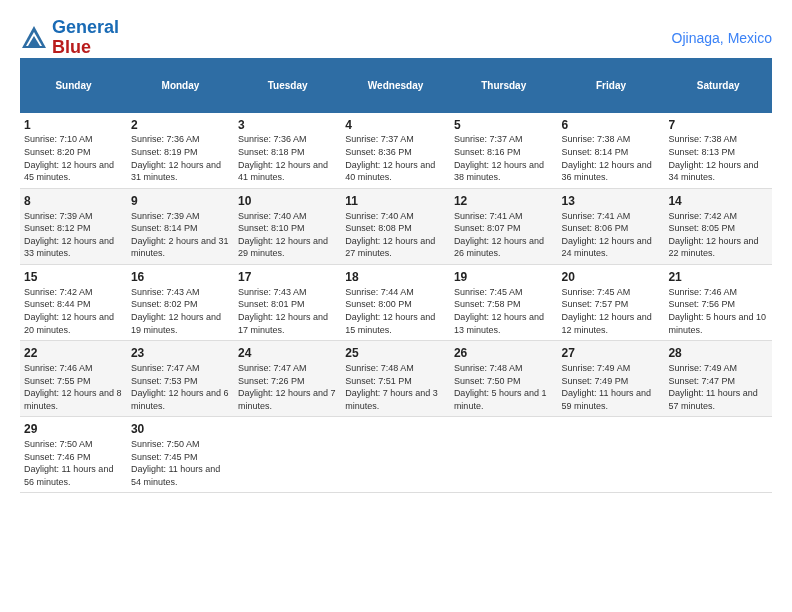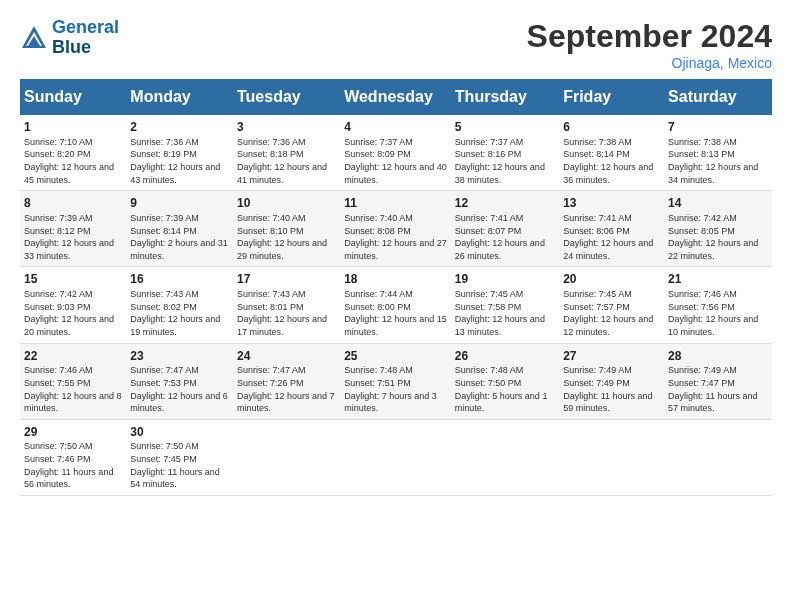--- a/index.html
+++ b/index.html
@@ -12,22 +12,21 @@
     }
     .page {
       width: 792px;
       height: 612px;
       padding: 18px 20px 10px 20px;
       background: #fff;
     }
     .header {
       display: flex;
       justify-content: space-between;
-      align-items: flex-start;
-      margin-bottom: 8px;
+      align-items: center;
     }
     .logo {
       display: flex;
       align-items: center;
       gap: 4px;
     }
     .logo-text {
       font-size: 18px;
       font-weight: bold;
       color: #333;
@@ -55,23 +54,23 @@
     table {
       width: 100%;
       border-collapse: collapse;
       font-size: 9.5px;
     }
     thead tr {
       background: #2e6da4;
       color: #fff;
     }
     thead th {
-      padding: 9px 4px;
-      text-align: left;
-      font-size: 16px;
+      padding: 22px 4px;
+      text-align: center;
+      font-size: 10px;
       font-weight: bold;
     }
     tbody tr {
       border-bottom: 1px solid #ddd;
     }
     tbody tr:nth-child(odd) {
       background: #fff;
     }
     tbody tr:nth-child(even) {
       background: #f5f5f5;
@@ -100,25 +99,24 @@
 <div class="page">
   <div class="header">
     <div class="logo">
       <svg class="logo-icon" viewBox="0 0 28 28" xmlns="http://www.w3.org/2000/svg">
         <polygon points="14,2 26,24 2,24" fill="#2e6da4"></polygon>
         <polygon points="14,8 22,22 6,22" fill="#fff"></polygon>
         <polygon points="14,12 20,22 8,22" fill="#2e6da4"></polygon>
       </svg>
       <div class="logo-text">
         <div><span>General</span></div>
-        <div><span style="color:#0c4a6e">Blue</span></div>
+        <div><span style="color:#b91c1c">Blue</span></div>
       </div>
     </div>
     <div class="title-area">
-      <div class="month-title">September 2024</div>
       <div class="subtitle">Ojinaga, Mexico</div>
     </div>
   </div>
 
   <table>
     <thead>
       <tr>
 
       <th>Sunday</th>
           <th>Monday</th>
@@ -134,32 +132,32 @@
           <td>
             <span class="day-num">1</span>
             <span class="info">Sunrise: 7:10 AM</span>
             <span class="info">Sunset: 8:20 PM</span>
             <span class="info">Daylight: 12 hours and 45 minutes.</span>
           </td>
           <td>
             <span class="day-num">2</span>
             <span class="info">Sunrise: 7:36 AM</span>
             <span class="info">Sunset: 8:19 PM</span>
-            <span class="info">Daylight: 12 hours and 43 minutes.</span>
+            <span class="info">Daylight: 12 hours and 31 minutes.</span>
           </td>
           <td>
             <span class="day-num">3</span>
             <span class="info">Sunrise: 7:36 AM</span>
             <span class="info">Sunset: 8:18 PM</span>
             <span class="info">Daylight: 12 hours and 41 minutes.</span>
           </td>
           <td>
             <span class="day-num">4</span>
             <span class="info">Sunrise: 7:37 AM</span>
-            <span class="info">Sunset: 8:09 PM</span>
+            <span class="info">Sunset: 8:36 PM</span>
             <span class="info">Daylight: 12 hours and 40 minutes.</span>
           </td>
           <td>
             <span class="day-num">5</span>
             <span class="info">Sunrise: 7:37 AM</span>
             <span class="info">Sunset: 8:16 PM</span>
             <span class="info">Daylight: 12 hours and 38 minutes.</span>
           </td>
           <td>
             <span class="day-num">6</span>
@@ -215,21 +213,21 @@
             <span class="day-num">14</span>
             <span class="info">Sunrise: 7:42 AM</span>
             <span class="info">Sunset: 8:05 PM</span>
             <span class="info">Daylight: 12 hours and 22 minutes.</span>
           </td>
         </tr>
         <tr>
           <td>
             <span class="day-num">15</span>
             <span class="info">Sunrise: 7:42 AM</span>
-            <span class="info">Sunset: 9:03 PM</span>
+            <span class="info">Sunset: 8:44 PM</span>
             <span class="info">Daylight: 12 hours and 20 minutes.</span>
           </td>
           <td>
             <span class="day-num">16</span>
             <span class="info">Sunrise: 7:43 AM</span>
             <span class="info">Sunset: 8:02 PM</span>
             <span class="info">Daylight: 12 hours and 19 minutes.</span>
           </td>
           <td>
             <span class="day-num">17</span>
@@ -252,21 +250,21 @@
           <td>
             <span class="day-num">20</span>
             <span class="info">Sunrise: 7:45 AM</span>
             <span class="info">Sunset: 7:57 PM</span>
             <span class="info">Daylight: 12 hours and 12 minutes.</span>
           </td>
           <td>
             <span class="day-num">21</span>
             <span class="info">Sunrise: 7:46 AM</span>
             <span class="info">Sunset: 7:56 PM</span>
-            <span class="info">Daylight: 12 hours and 10 minutes.</span>
+            <span class="info">Daylight: 5 hours and 10 minutes.</span>
           </td>
         </tr>
         <tr>
           <td>
             <span class="day-num">22</span>
             <span class="info">Sunrise: 7:46 AM</span>
             <span class="info">Sunset: 7:55 PM</span>
             <span class="info">Daylight: 12 hours and 8 minutes.</span>
           </td>
           <td>

